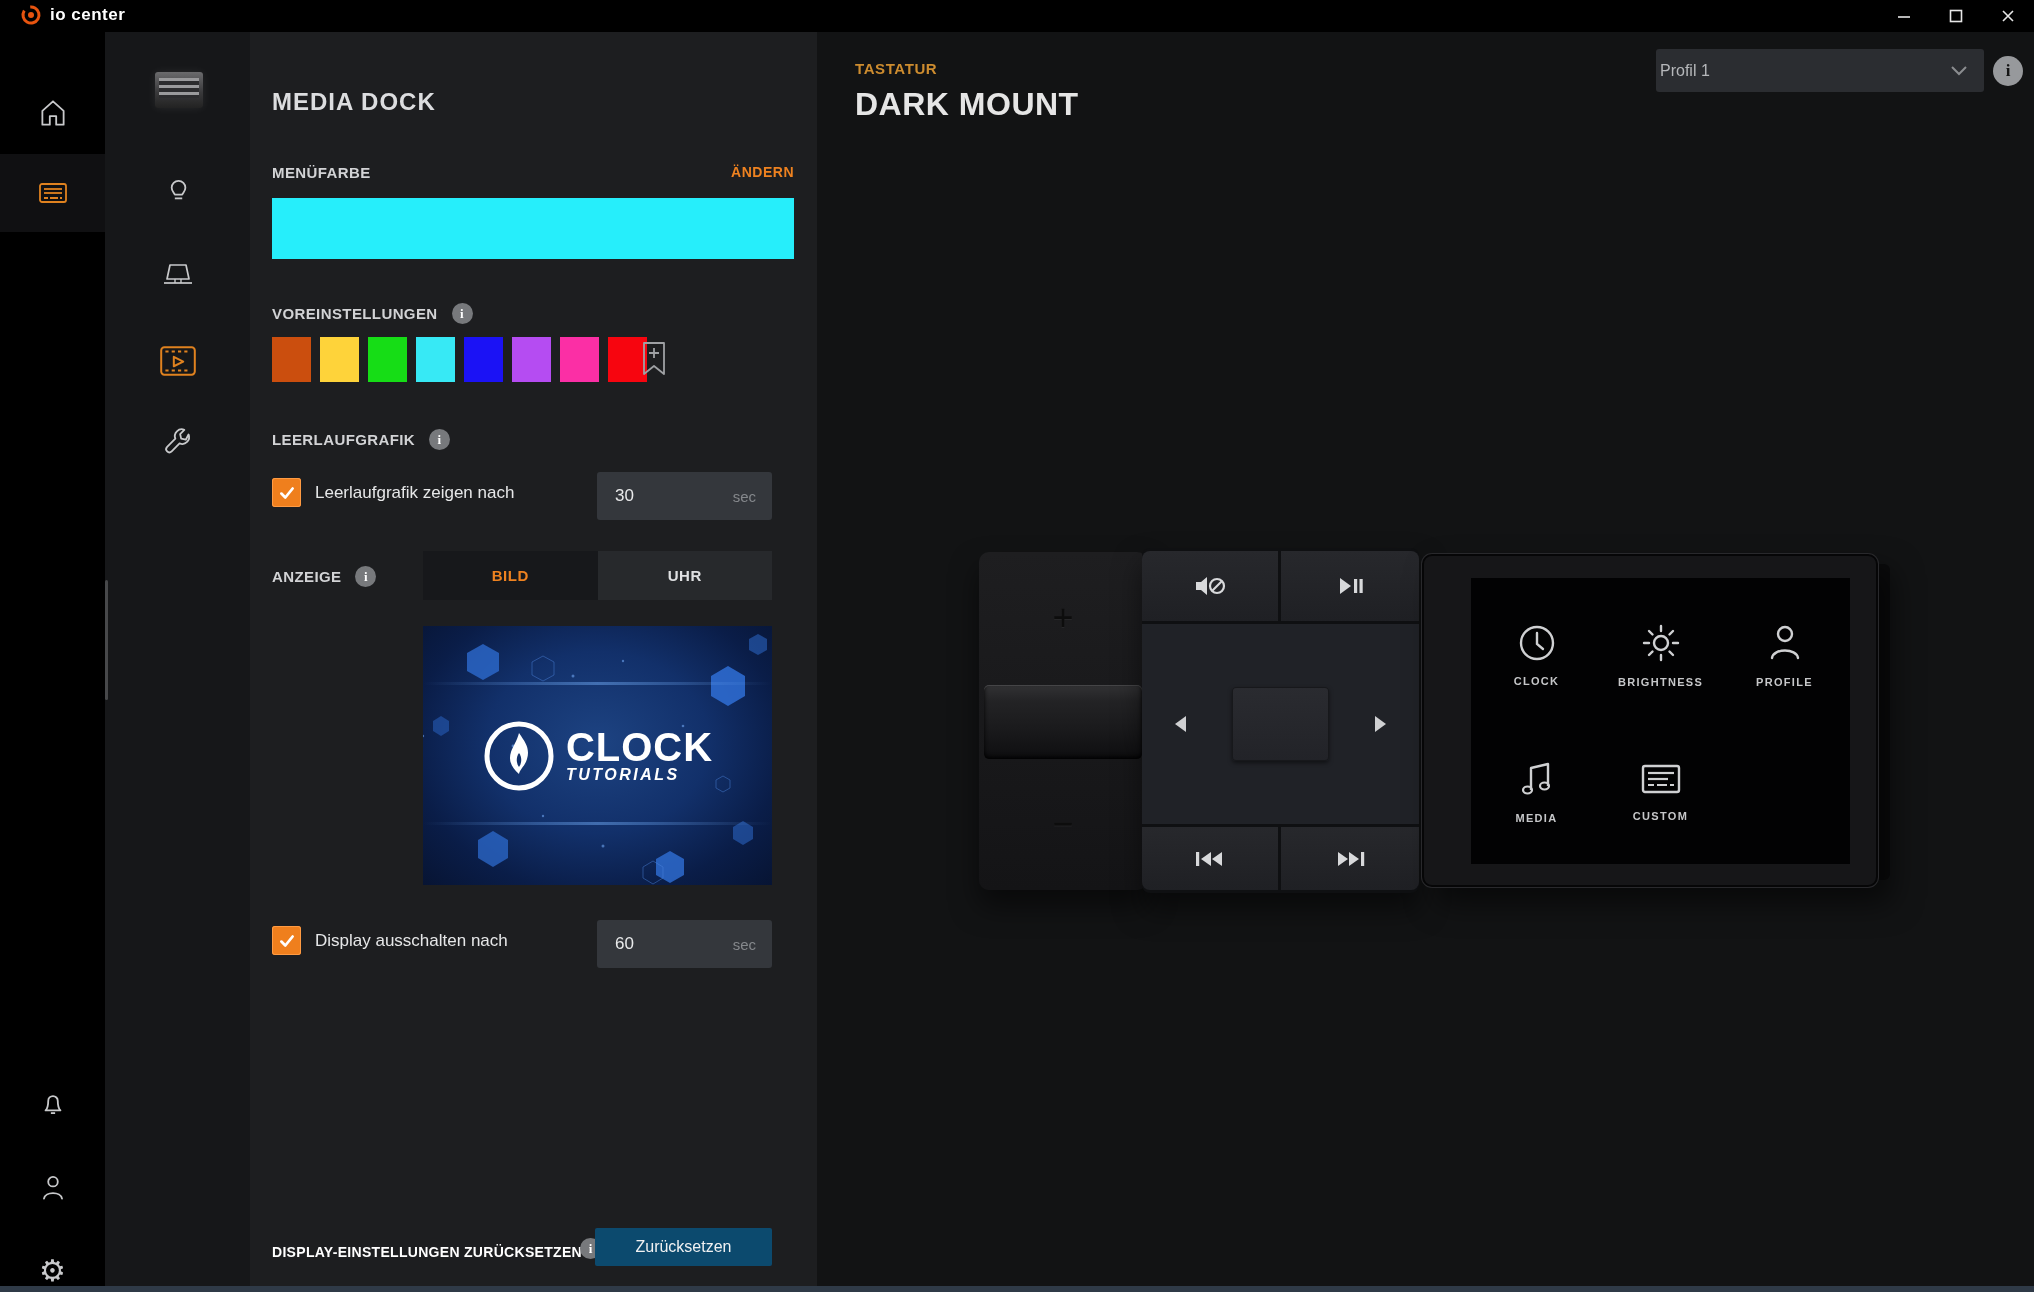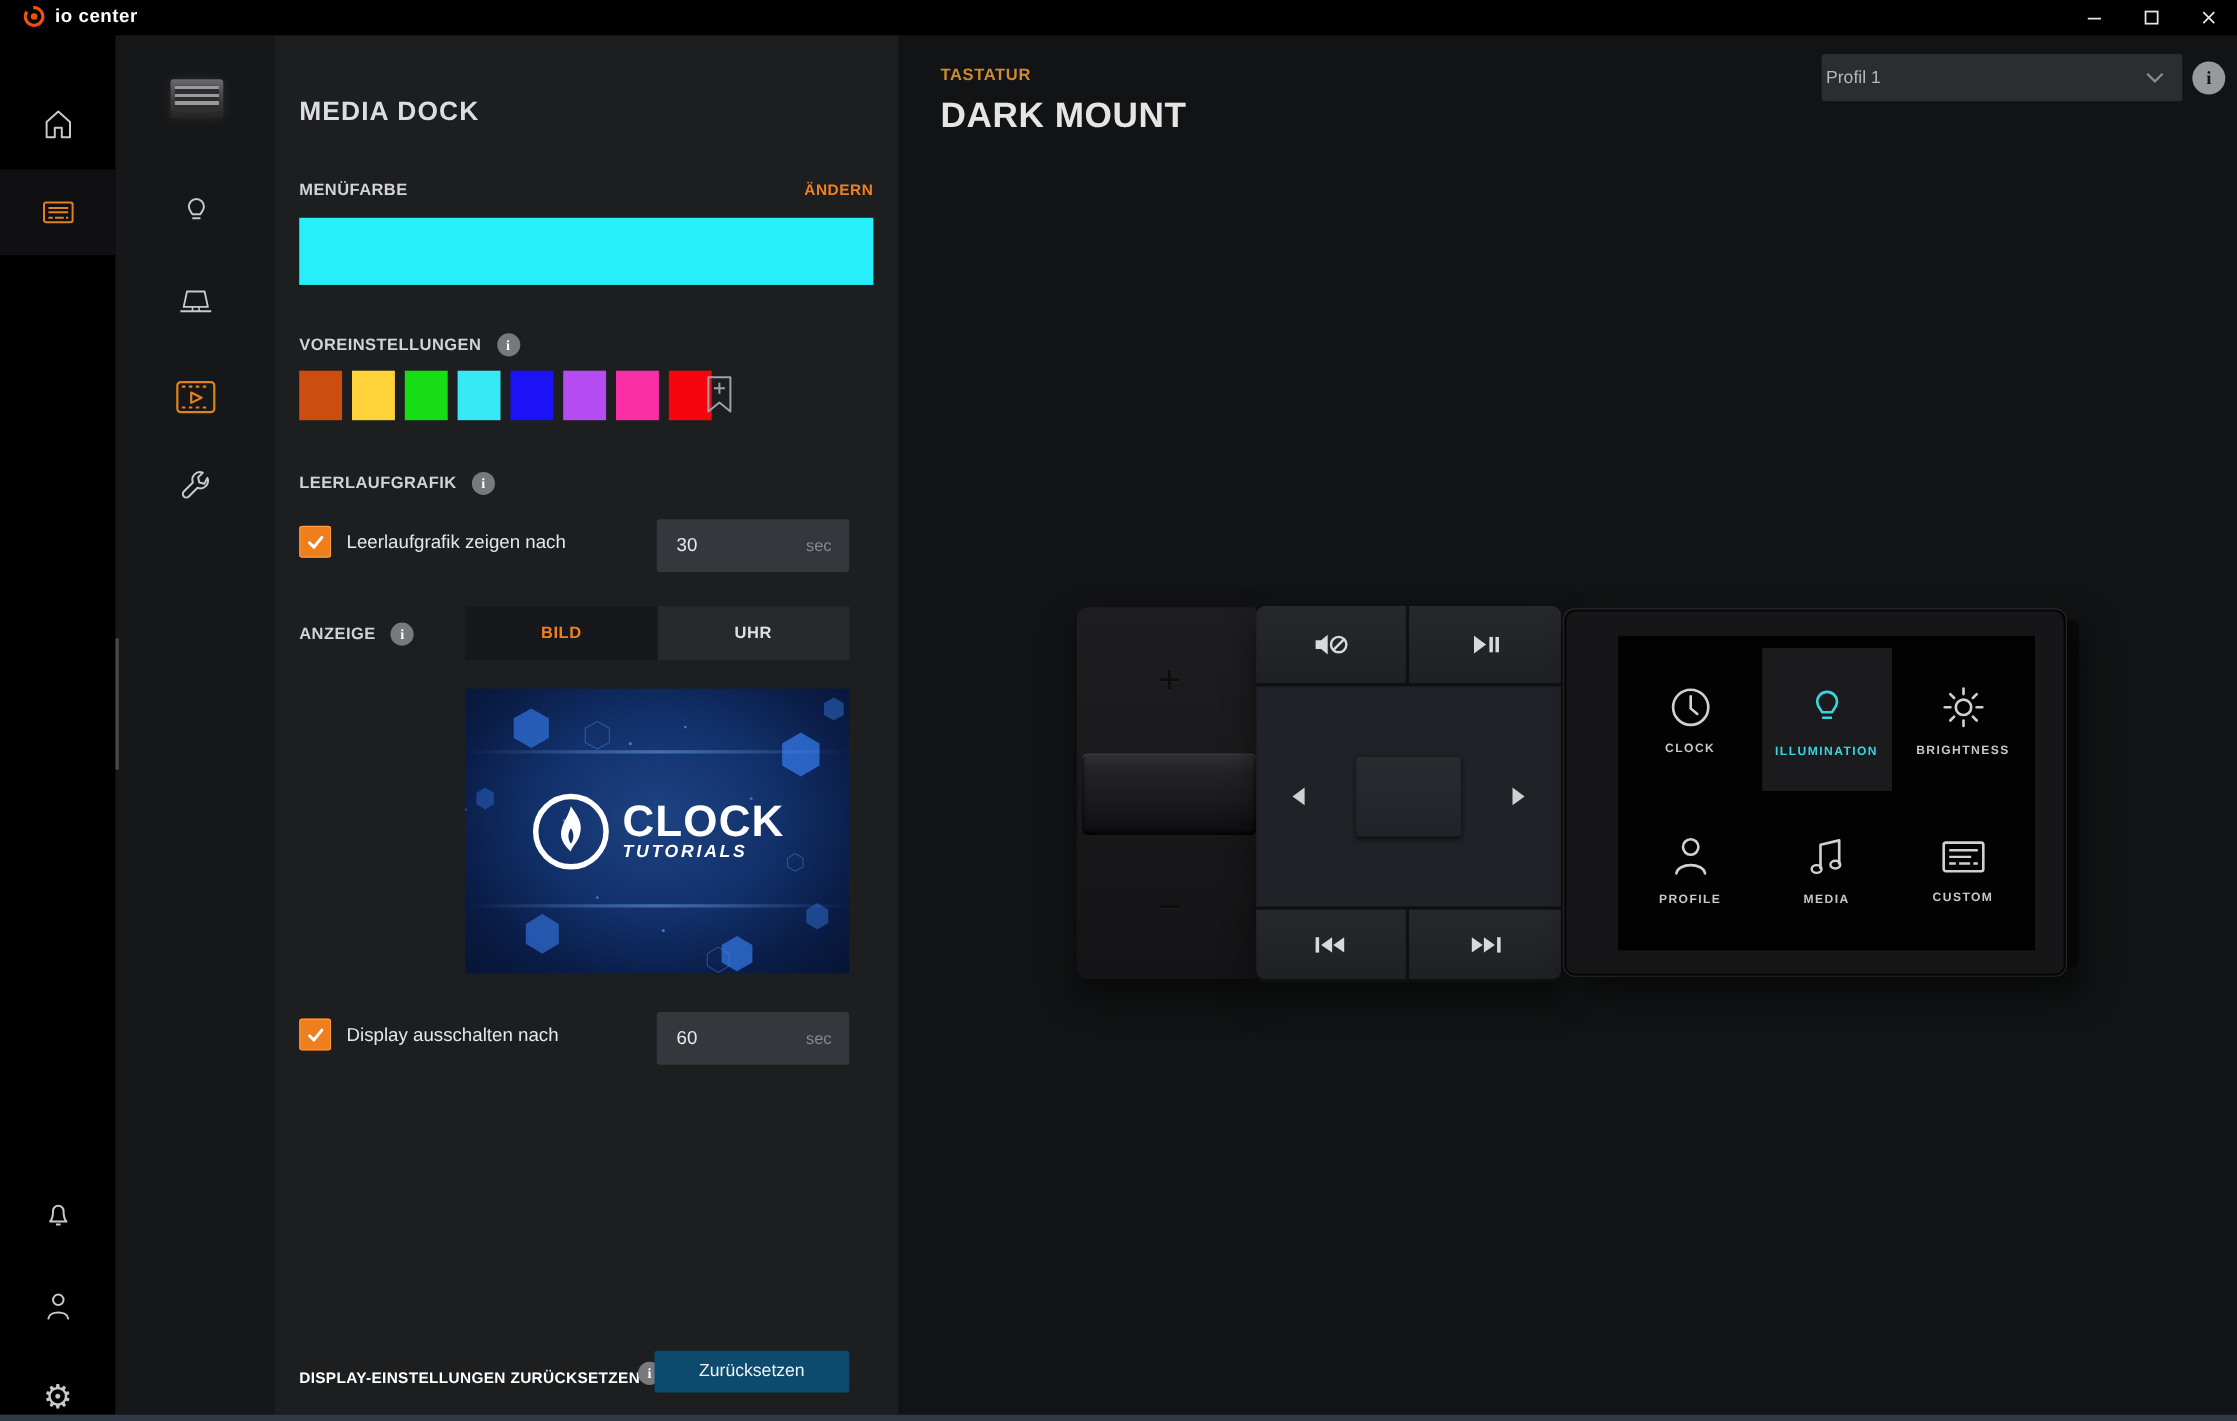--- a/index.html
+++ b/index.html
@@ -407,29 +407,20 @@
           <div class="tile">
             <span>
               <svg width="42" height="42" viewBox="0 0 42 42">
                 <circle cx="21" cy="21" r="16" fill="none" stroke="#cfd0d2" stroke-width="2.4"></circle>
                 <path d="M21 11 V22 L27 27" fill="none" stroke="#cfd0d2" stroke-width="2.4" stroke-linecap="round"></path>
               </svg>
             </span>
             <span class="t-label">CLOCK</span>
           </div>
 
-          <div class="tile active">
-            <span>
-              <svg width="44" height="46" viewBox="0 0 44 46">
-                <path d="M13 18 a9 9 0 1 1 18 0 c0 4.5-3 6.5-4.5 9.5 h-9 C16 24.5 13 22.5 13 18 z" fill="none" stroke="#35d6e2" stroke-width="2.4" stroke-linejoin="round"></path>
-                <line x1="17.5" y1="32.5" x2="26.5" y2="32.5" stroke="#35d6e2" stroke-width="2.4"></line>
-              </svg>
-            </span>
-            <span class="t-label">ILLUMINATION</span>
-          </div>
 
           <div class="tile">
             <span>
               <svg width="44" height="44" viewBox="0 0 44 44">
                 <circle cx="22" cy="22" r="7" fill="none" stroke="#cfd0d2" stroke-width="2.4"></circle>
                 <g stroke="#cfd0d2" stroke-width="2.4" stroke-linecap="round">
                   <line x1="22" y1="5" x2="22" y2="10"></line>
                     <line x1="22" y1="34" x2="22" y2="39"></line>
                   <line x1="5" y1="22" x2="10" y2="22"></line>
                     <line x1="34" y1="22" x2="39" y2="22"></line>

